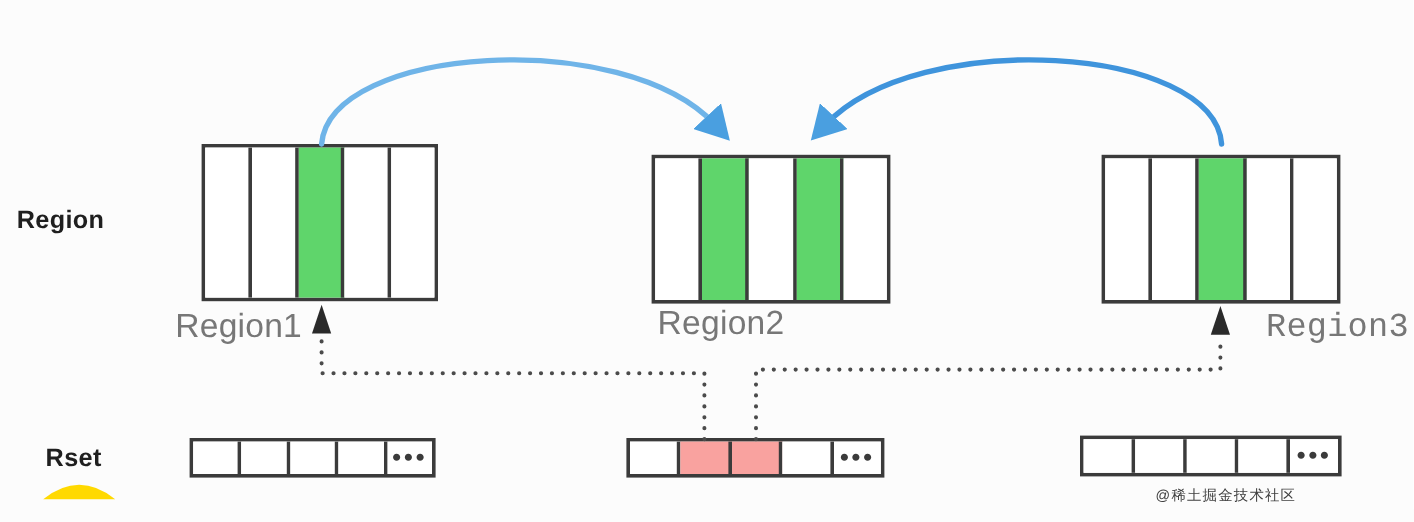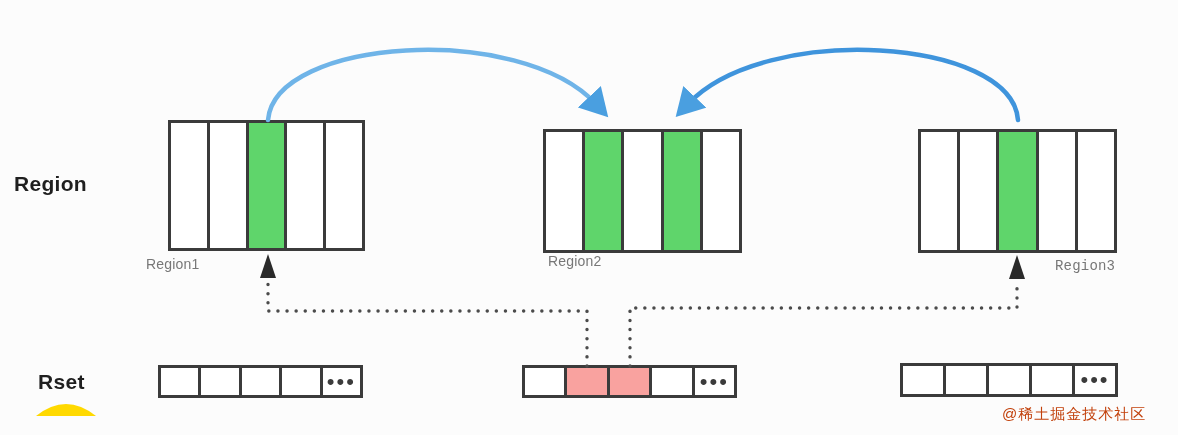--- a/index.html
+++ b/index.html
@@ -21,21 +21,21 @@
   .row-label {
     position: absolute;
     font-weight: 700;
     color: #1f1f1f;
     font-size: 21px;
     letter-spacing: 0.3px;
     white-space: nowrap;
   }
   .region-caption {
     position: absolute;
-    font-size: 14px;
+    font-size: 28px;
     color: #777777;
     white-space: nowrap;
     letter-spacing: 0.2px;
   }
   
   .strip {
     position: absolute;
     display: flex;
     box-sizing: border-box;
     border: 3px solid #3b3b3b;
@@ -81,25 +81,24 @@
     position: absolute;
     left: 0;
     top: 0;
     width: 1178px;
     height: 435px;
     pointer-events: none;
   }
   
   .watermark {
     position: absolute;
-    font-size: 15px;
-    color: #c2410c;
+    font-size: 12px;
+    color: #404040;
     white-space: nowrap;
     letter-spacing: 1px;
-    margin-left: 39px;
   }
 </style>
 </head>
 <body>
 
 <div id="canvas">
 
   <div class="row-label" style="left:14px; top:172px;">Region</div>
 
   <div class="row-label" style="left:38px; top:370px;">Rset</div>

